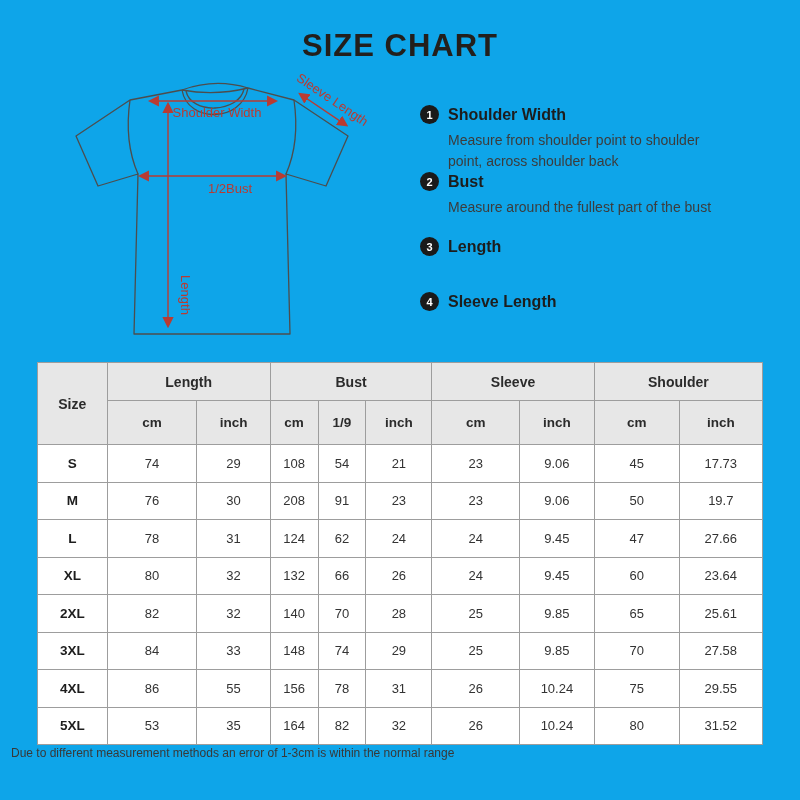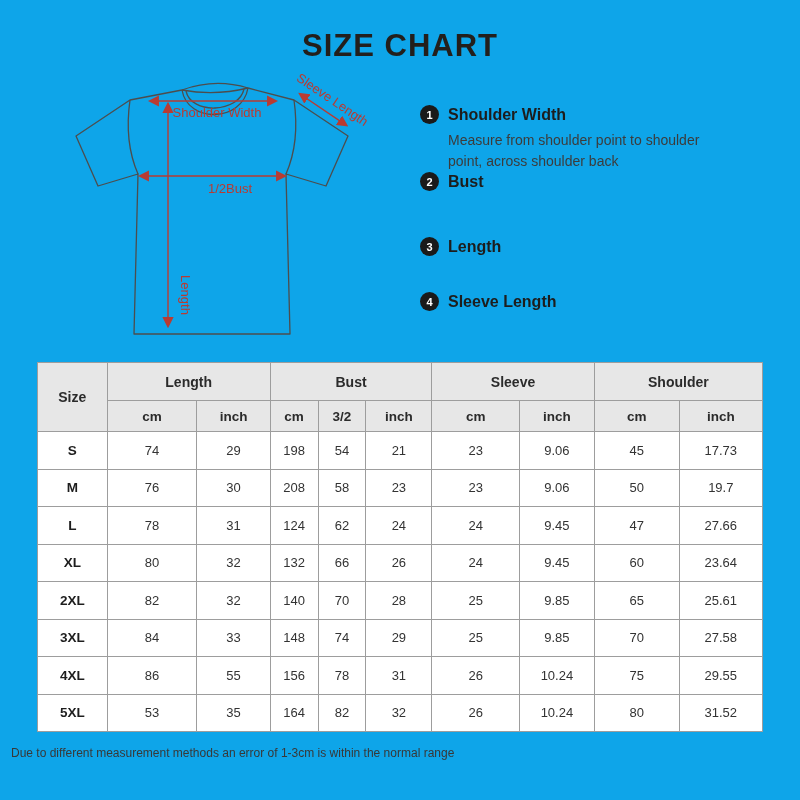--- a/index.html
+++ b/index.html
@@ -44,21 +44,21 @@
   .size-table {
     position: absolute; left: 37px; top: 362px; width: 726px;
     border-collapse: collapse; table-layout: fixed;
     border: 1px solid #8f8f8f;
   }
   .size-table th, .size-table td {
     border: 1px solid #9d9d9d; text-align: center; vertical-align: middle;
   }
   .size-table thead th { background: #e7e7e7; font-size: 13.5px; font-weight: bold; color: #2b2b2b; }
   .size-table thead tr.grp th { height: 38px; font-size: 14px; }
-  .size-table thead tr.unt th { height: 31px; margin-top: 36px; }
+  .size-table thead tr.unt th { height: 44px; margin-top: 36px; }
   .size-table tbody td { height: 37.5px; font-size: 13px; font-weight: normal; color: #333; background: #fff; }
   .size-table tbody td.size-cell { font-weight: bold; color: #1d1d1d; font-size: 13.5px; }
 
   
   .notes { position: absolute; top: 742px; left: 11px; width: 100%; }
   .note-line { font-size: 12px; color: #383838; line-height: 22px; }
 </style>
 </head>
 <body>
 
@@ -108,20 +108,21 @@
         <div class="m-title">Shoulder Width</div>
       </div>
       <div class="m-desc">Measure from shoulder point to shoulder point, across shoulder back</div>
     </div>
 
     <div class="m-item i2">
       <div class="m-head">
         <div class="m-circle">2</div>
         <div class="m-title">Bust</div>
       </div>
+      <div class="m-desc">Measure around the fullest part of the bust</div>
     </div>
 
     <div class="m-item i3">
       <div class="m-head">
         <div class="m-circle">3</div>
         <div class="m-title">Length</div>
       </div>
     </div>
 
     <div class="m-item i4">
@@ -151,47 +152,47 @@
         <th rowspan="2">Size</th>
         <th colspan="2">Length</th>
         <th colspan="3">Bust</th>
         <th colspan="2">Sleeve</th>
         <th colspan="2">Shoulder</th>
       </tr>
       <tr class="unt">
         <th>cm</th>
         <th>inch</th>
         <th>cm</th>
-        <th>3/2</th>
+        <th>1/9</th>
         <th>inch</th>
         <th>cm</th>
         <th>inch</th>
         <th>cm</th>
         <th>inch</th>
       </tr>
     </thead>
     <tbody>
       <tr>
         <td class="size-cell">S</td>
         <td>74</td>
         <td>29</td>
-        <td>198</td>
+        <td>108</td>
         <td>54</td>
         <td>21</td>
         <td>23</td>
         <td>9.06</td>
         <td>45</td>
         <td>17.73</td>
       </tr>
       <tr>
         <td class="size-cell">M</td>
         <td>76</td>
         <td>30</td>
         <td>208</td>
-        <td>58</td>
+        <td>91</td>
         <td>23</td>
         <td>23</td>
         <td>9.06</td>
         <td>50</td>
         <td>19.7</td>
       </tr>
       <tr>
         <td class="size-cell">L</td>
         <td>78</td>
         <td>31</td>

